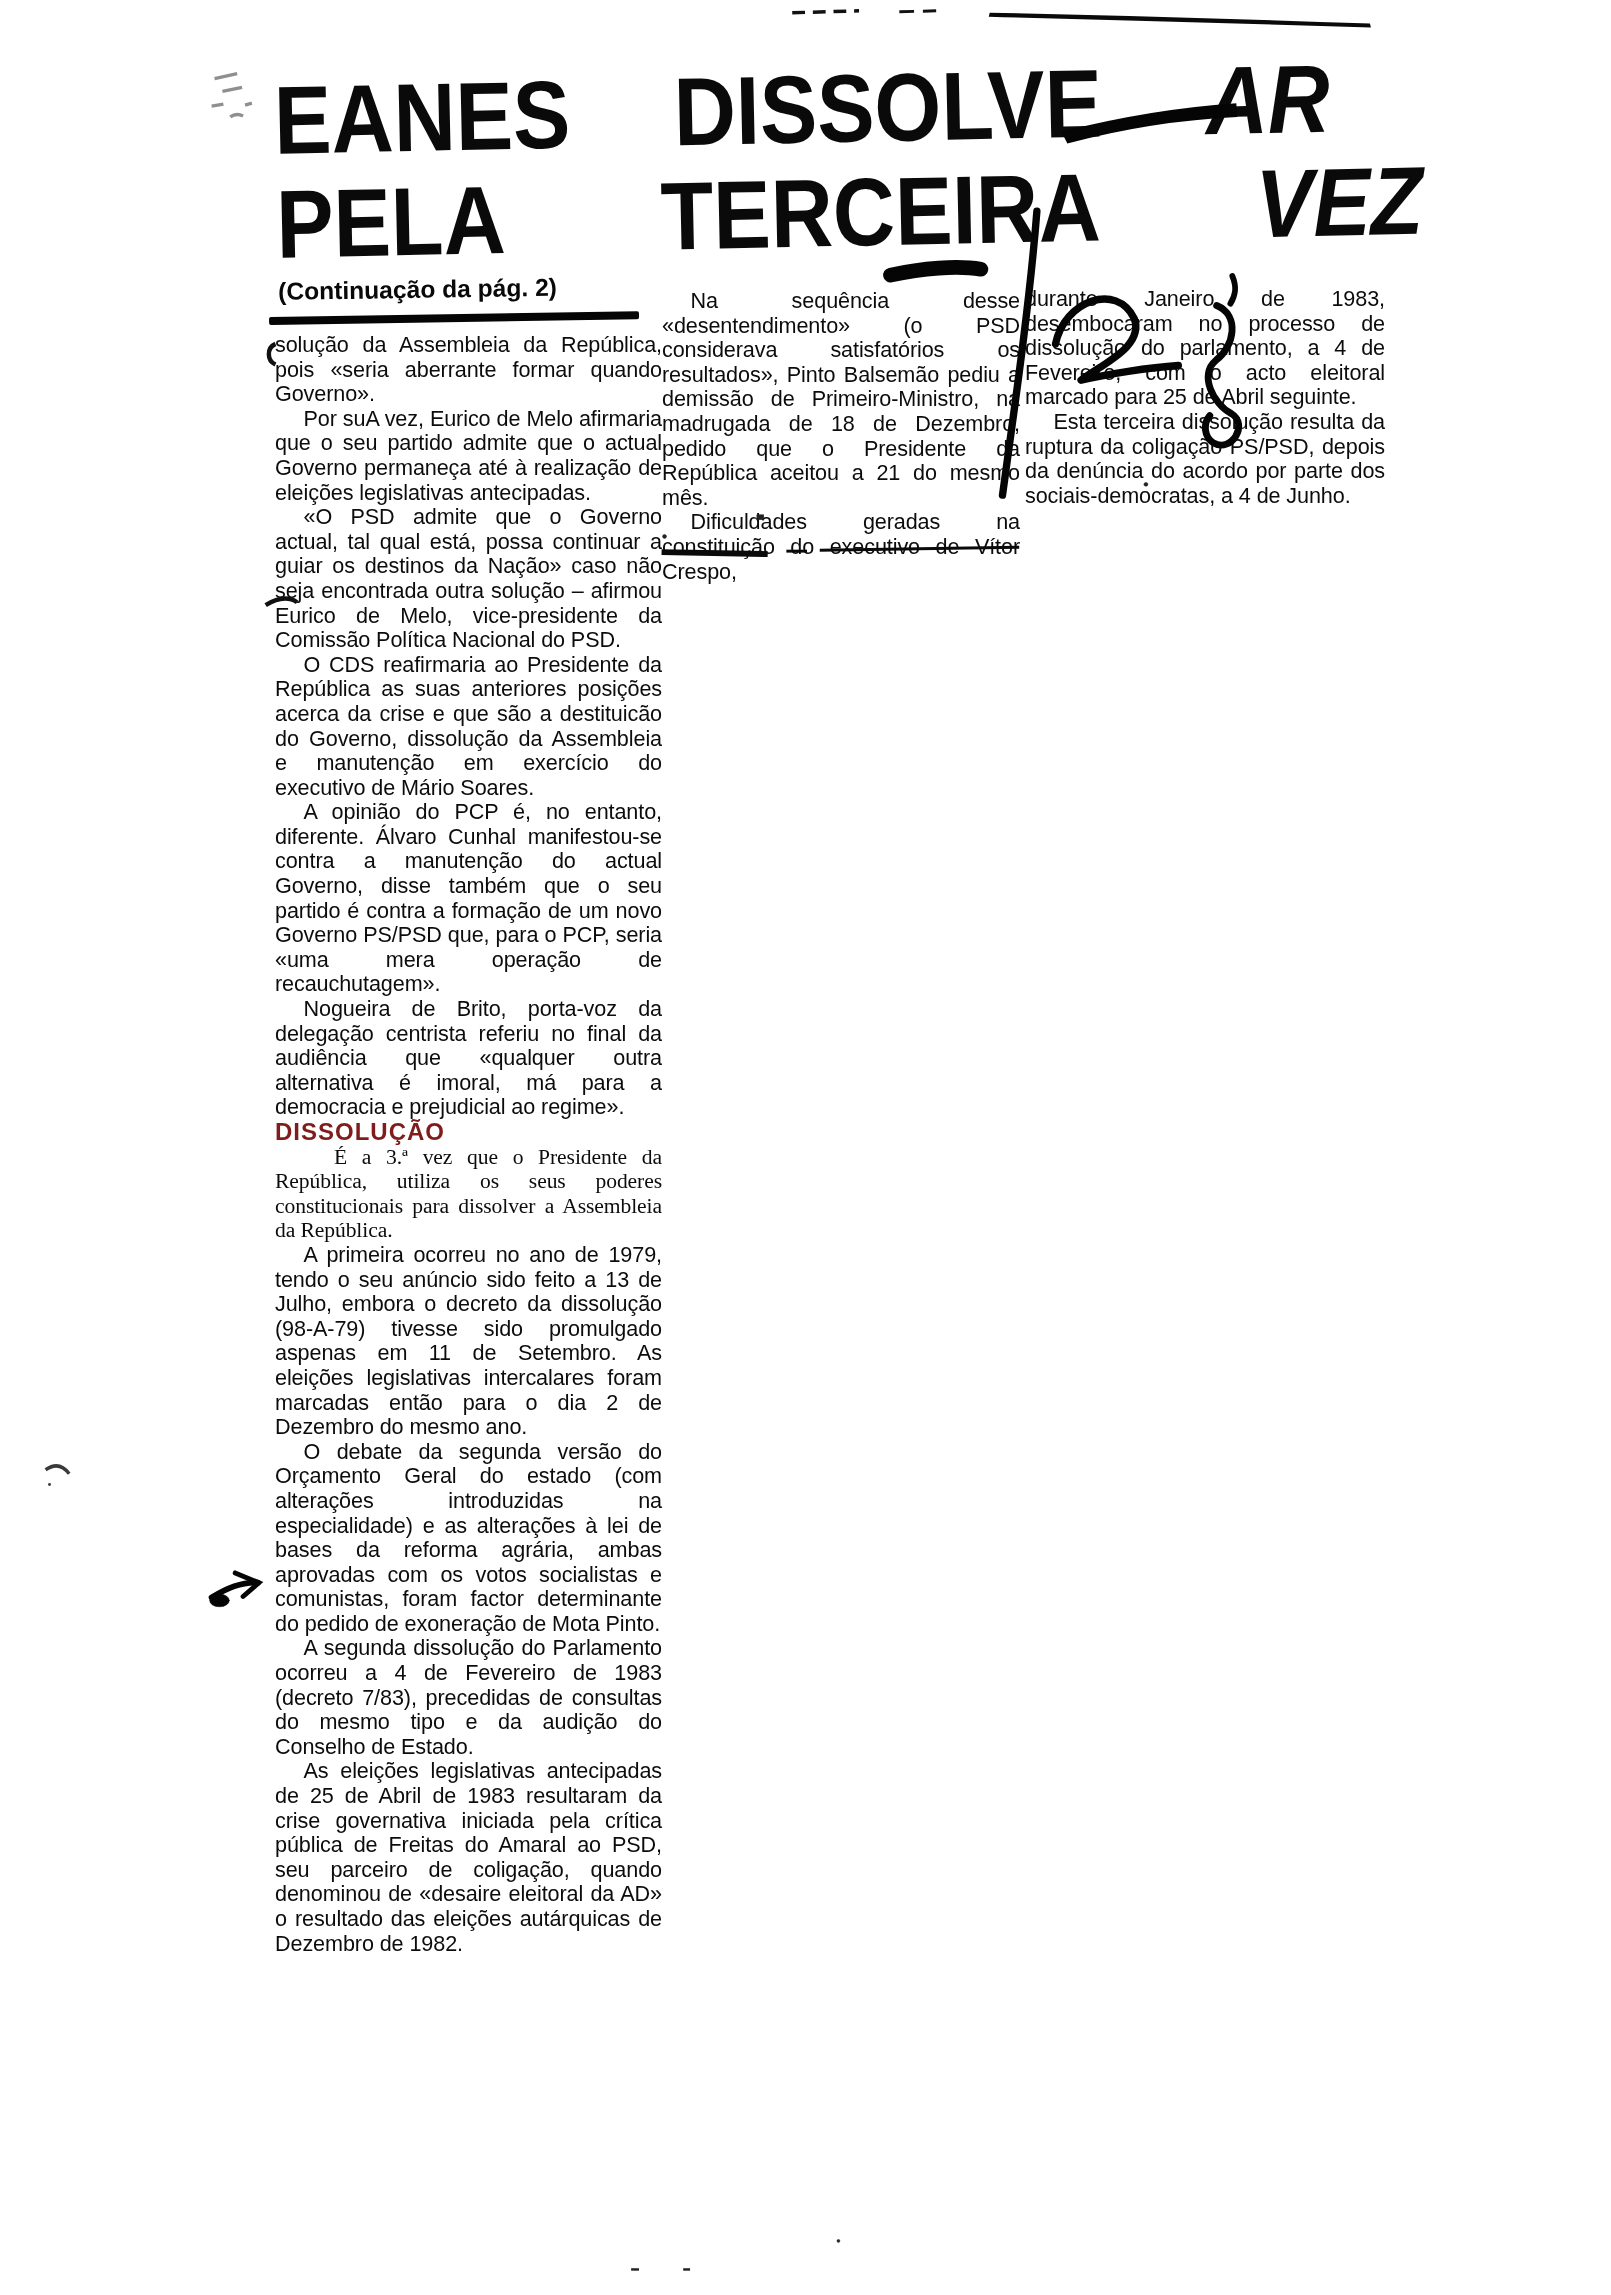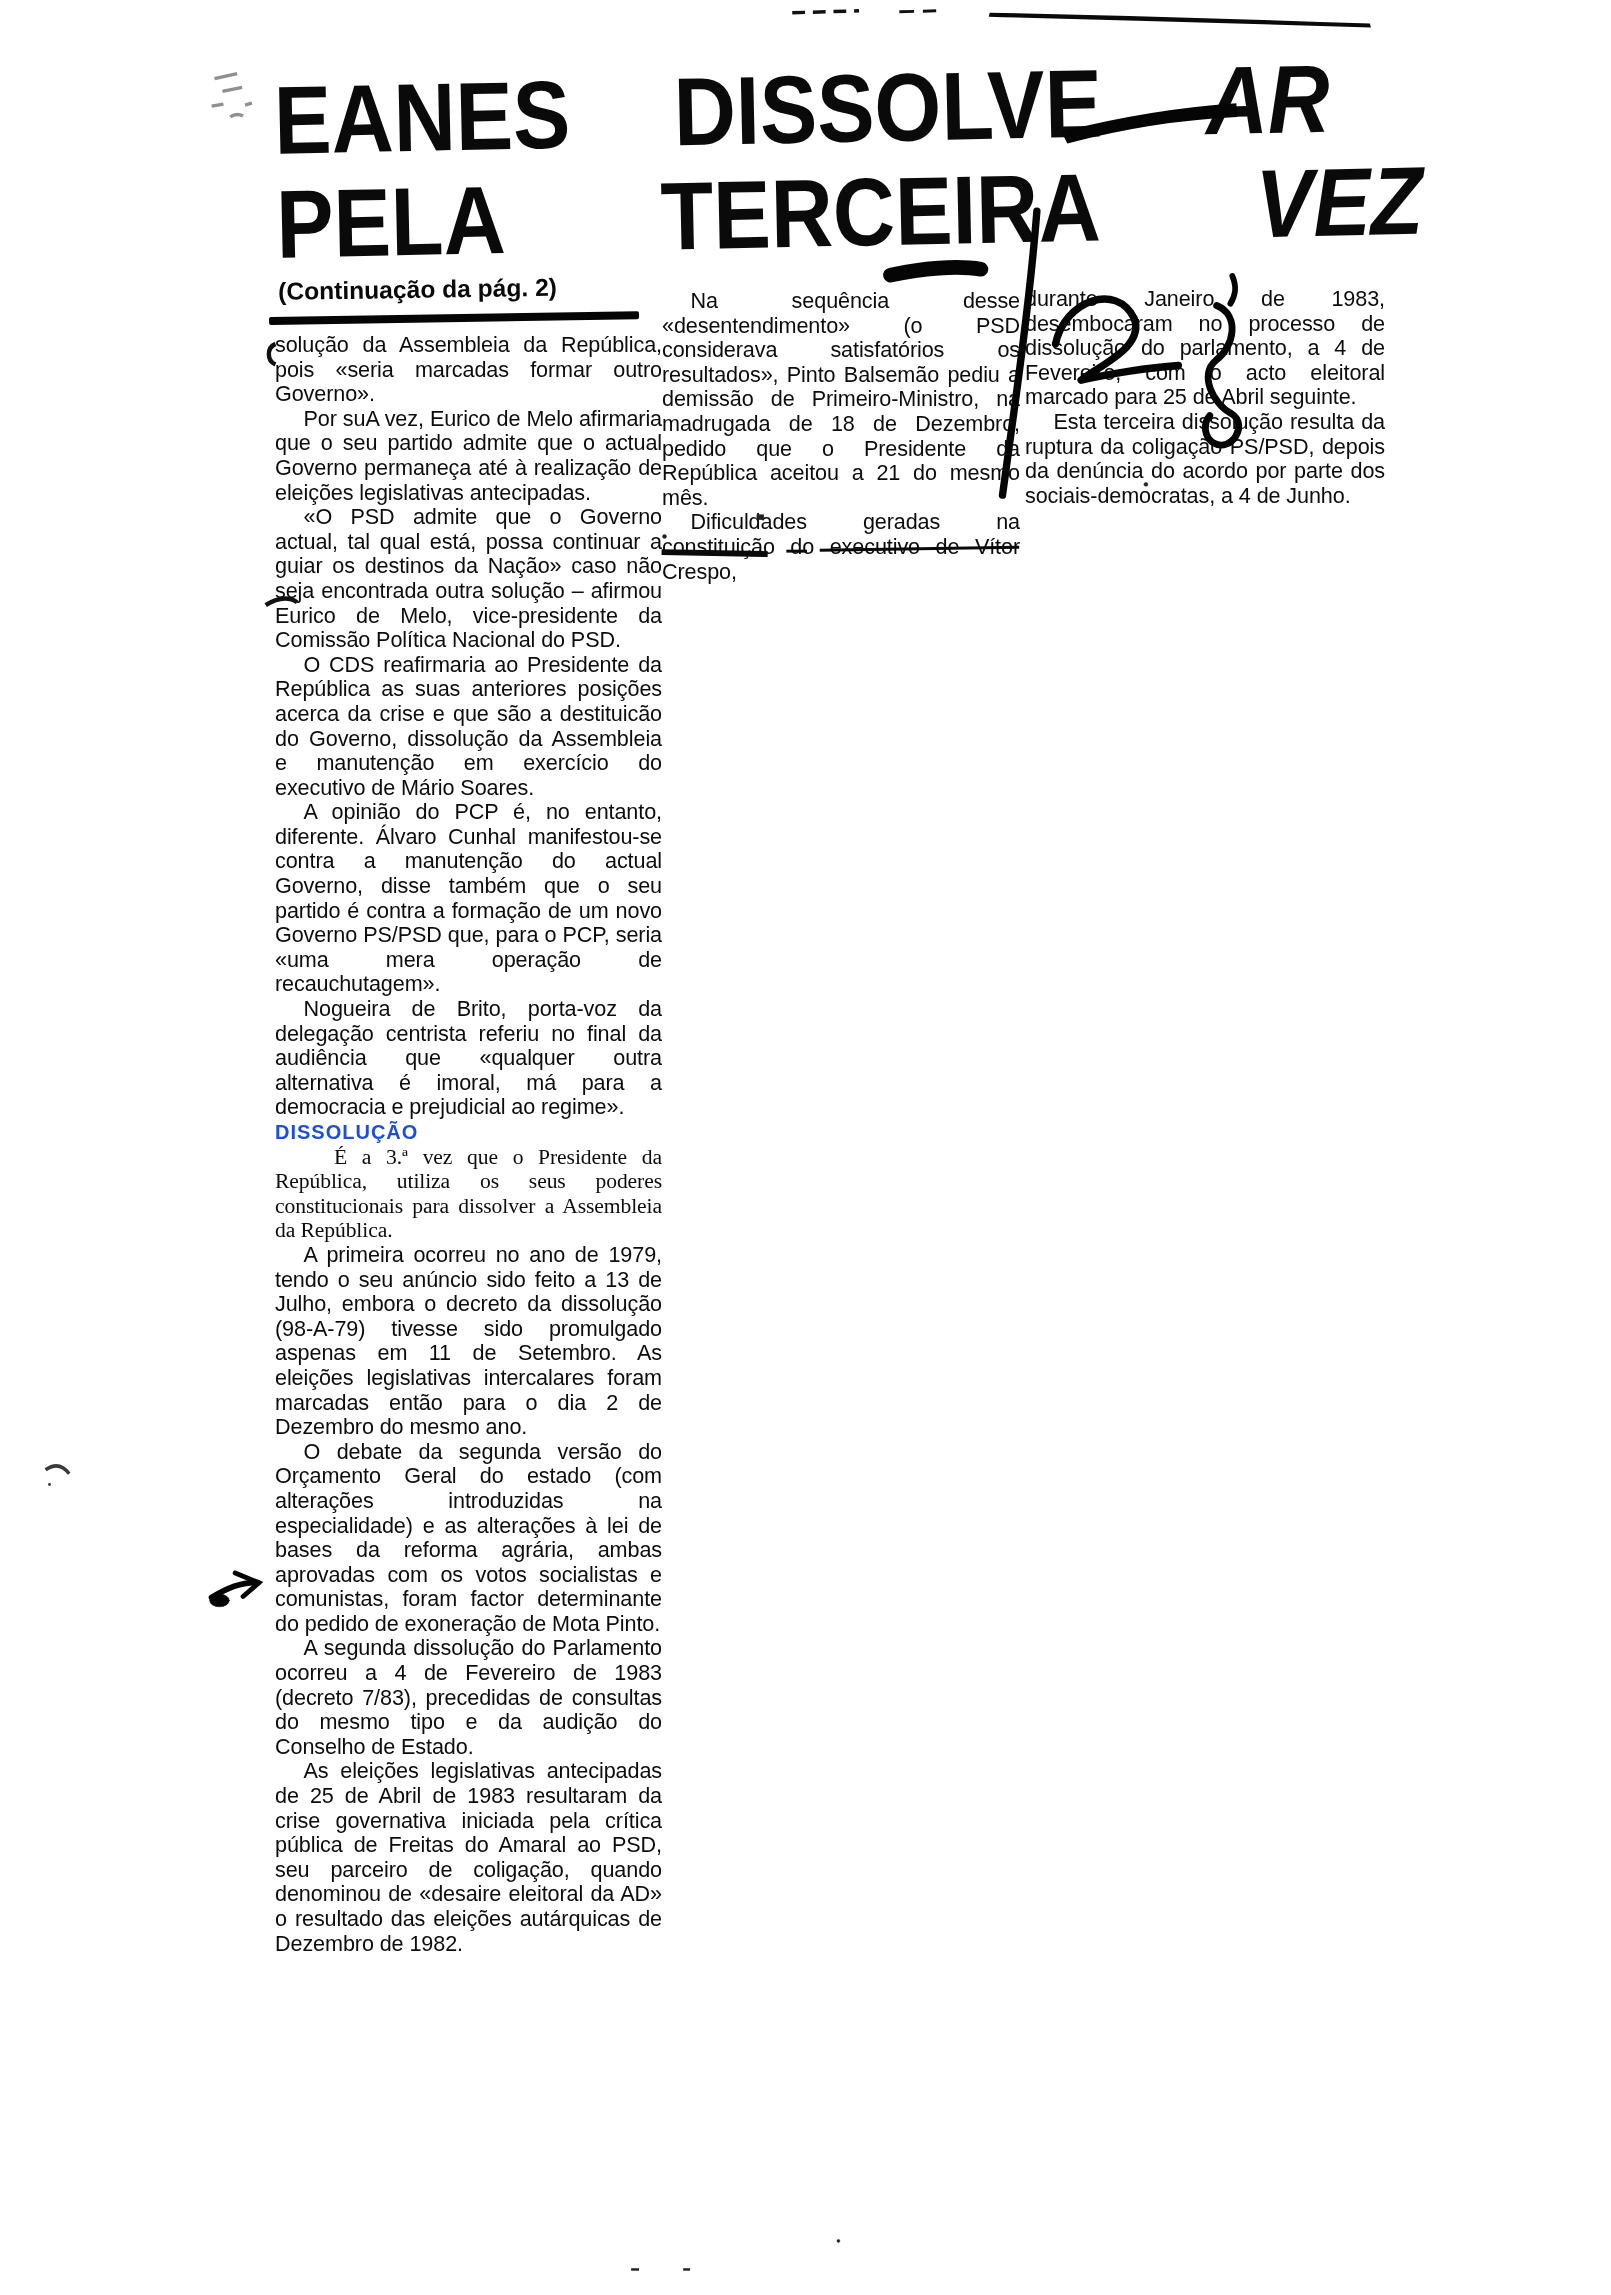--- a/index.html
+++ b/index.html
@@ -46,23 +46,23 @@
     text-align:justify;
     color:#0c0c0c;
   }
   .col p{margin:0;text-indent:28.5px;}
   .col p.noindent{text-indent:0;}
   .col p.bigindent{text-indent:59px;font-family:Liberation Serif, serif;}
   .col1{left:275px;top:333px;width:387px;}
   .col2{left:662px;top:289px;width:358px;}
   .col3{left:1025px;top:287px;width:360px;}
   .subhead{
-    font-weight:bold;font-size:20px;letter-spacing:1px;
+    font-weight:bold;font-size:24px;letter-spacing:1px;
     margin:29.5px 0 31px 2.9px;text-indent:0 !important;
-    text-align:left;color:#1d4ed8;
+    text-align:left;color:#7f1d1d;
   }
   
   #artifacts{position:absolute;left:0;top:0;pointer-events:none;}
 </style>
 </head>
 <body>
 
 <div id="page">
 
   <div class="headline">
@@ -75,21 +75,21 @@
       <span class="hl-word">PELA</span>
       <span class="hl-word">TERCEIRA</span>
       <span class="hl-word it">VEZ</span>
     </div>
   </div>
 
   <div class="cont-label">(Continuação da pág. 2)</div>
   <div class="cont-rule"></div>
 
   <div class="col col1">
-    <p class="noindent">solução da Assembleia da República, pois «seria marcadas formar outro Governo».</p>
+    <p class="noindent">solução da Assembleia da República, pois «seria aberrante formar quando Governo».</p>
     <p>Por suA vez, Eurico de Melo afirmaria que o seu partido admite que o actual Governo permaneça até à realização de eleições legislativas antecipadas.</p>
     <p>«O PSD admite que o Governo actual, tal qual está, possa continuar a guiar os destinos da Nação» caso não seja encontrada outra solução – afirmou Eurico de Melo, vice-presidente da Comissão Política Nacional do PSD.</p>
     <p>O CDS reafirmaria ao Presidente da República as suas anteriores posições acerca da crise e que são a destituicão do Governo, dissolução da Assembleia e manutenção em exercício do executivo de Mário Soares.</p>
     <p>A opinião do PCP é, no entanto, diferente. Álvaro Cunhal manifestou-se contra a manutenção do actual Governo, disse também que o seu partido é contra a formação de um novo Governo PS/PSD que, para o PCP, seria «uma mera operação de recauchutagem».</p>
     <p>Nogueira de Brito, porta-voz da delegação centrista referiu no final da audiência que «qualquer outra alternativa é imoral, má para a democracia e prejudicial ao regime».</p>
     <p class="subhead">DISSOLUÇÃO</p>
     <p class="bigindent">É a 3.ª vez que o Presidente da República, utiliza os seus poderes constitucionais para dissolver a Assembleia da República.</p>
     <p>A primeira ocorreu no ano de 1979, tendo o seu anúncio sido feito a 13 de Julho, embora o decreto da dissolução (98-A-79) tivesse sido promulgado aspenas em 11 de Setembro. As eleições legislativas intercalares foram marcadas então para o dia 2 de Dezembro do mesmo ano.</p>
     <p>O debate da segunda versão do Orçamento Geral do estado (com alterações introduzidas na especialidade) e as alterações à lei de bases da reforma agrária, ambas aprovadas com os votos socialistas e comunistas, foram factor determinante do pedido de exoneração de Mota Pinto.</p>
     <p>A segunda dissolução do Parlamento ocorreu a 4 de Fevereiro de 1983 (decreto 7/83), precedidas de consultas do mesmo tipo e da audição do Conselho de Estado.</p>

